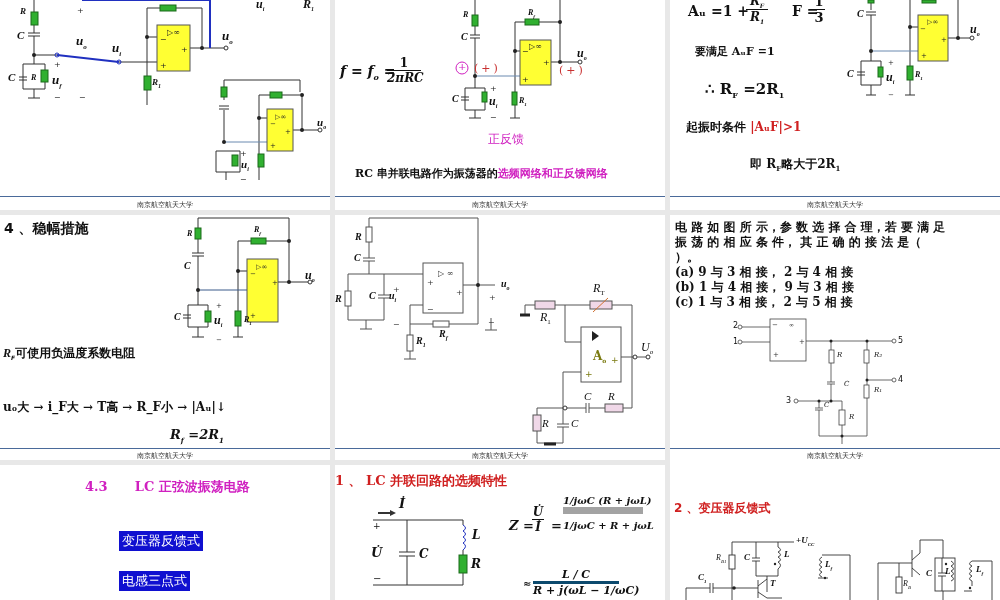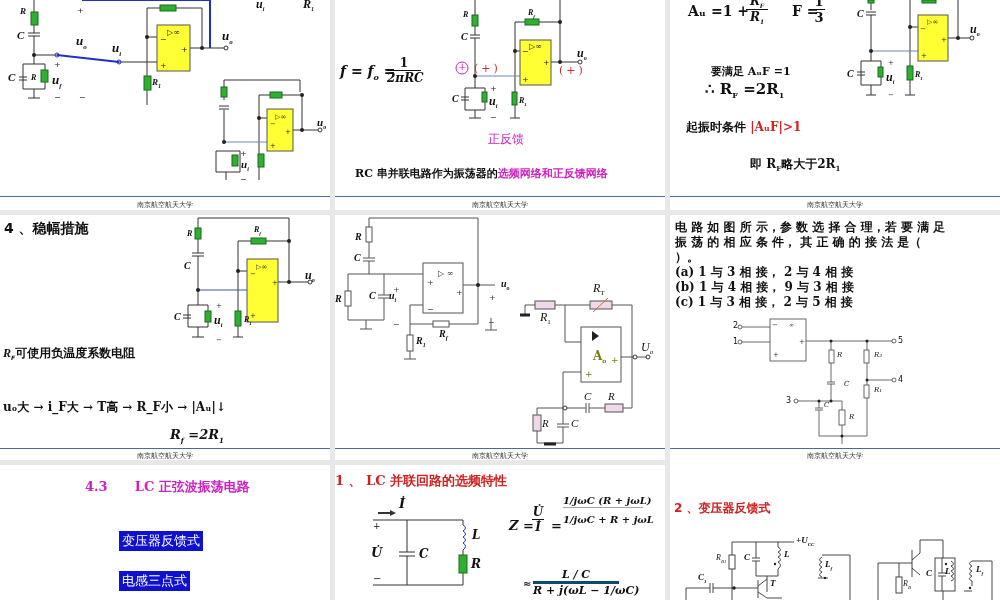--- a/index.html
+++ b/index.html
@@ -248,21 +248,21 @@
   <div class="txt b" style="left:18px;top:3px;font-size:14px;"><span>Aᵤ =1 +</span></div>
   <div class="txt b i" style="left:76px;top:-6px;font-size:12px;text-align:center;width:22px;">
     <div style="border-bottom:1px solid #111;"><span>R</span><sub style="font-size:6px;">F</sub></div>
     <div><span>R</span><sub style="font-size:6px;">1</sub></div>
   </div>
   <div class="txt b" style="left:122px;top:3px;font-size:14px;">F =</div>
   <div class="txt b" style="left:143px;top:-6px;font-size:13px;text-align:center;width:12px;">
     <div style="border-bottom:1px solid #111;">1</div>
     <div>3</div>
   </div>
-  <div class="txt b" style="left:41px;top:44px;font-size:11px;margin-top:20px;">要满足  AᵤF =1</div>
+  <div class="txt b" style="left:25px;top:44px;font-size:11px;">要满足  AᵤF =1</div>
   <div class="txt b" style="left:35px;top:80px;font-size:15px;"><span>∴ R</span><sub style="font-size:8px;">F</sub><span> =2R</span><sub style="font-size:8px;">1</sub></div>
   <div class="txt b" style="left:16px;top:119px;font-size:12px;"><span>起振时条件 </span><span class="red">|AᵤF|&gt;1</span></div>
   <div class="txt b" style="left:80px;top:156px;font-size:12px;"><span>即  R</span><sub style="font-size:7px;">F</sub><span>略大于2R</span><sub style="font-size:7px;">1</sub></div>
   <div class="footer-line" style="top:196px;"></div>
   <div class="footer" style="top:200px;">南京航空航天大学</div>
 </div>
 
 <div class="slide" style="left:0;top:215px;width:330px;height:245px;">
   <svg width="330" height="245">
     <g stroke="#333" fill="none">
@@ -437,21 +437,21 @@
   <span class="txt i" style="left:207px;top:202px;font-size:11px;font-family:'Liberation Serif',serif;">R</span>
   <span class="txt i" style="left:236px;top:202px;font-size:11px;font-family:'Liberation Serif',serif;">C</span>
   <div class="footer-line" style="top:233px;"></div>
   <div class="footer" style="top:236px;">南京航空航天大学</div>
 </div>
 
 <div class="slide" style="left:670px;top:215px;width:330px;height:303px;">
   <div class="txt b" style="left:5px;top:4px;font-size:12px;">电 路 如 图 所 示，参 数 选 择 合 理，若 要 满 足</div>
   <div class="txt b" style="left:5px;top:19px;font-size:12px;">振 荡 的 相 应 条 件， 其 正 确 的 接 法 是（</div>
   <div class="txt b" style="left:5px;top:34px;font-size:12px;">）。</div>
-  <div class="txt b" style="left:5px;top:49px;font-size:12px;">(a) 1 与  3 相 接，  2 与  4 相 接</div>
+  <div class="txt b" style="left:5px;top:49px;font-size:12px;">(a) 9 与  3 相 接，  2 与  4 相 接</div>
   <div class="txt b" style="left:5px;top:64px;font-size:12px;">(b) 1 与  4 相 接，  9 与  3 相 接</div>
   <div class="txt b" style="left:5px;top:79px;font-size:12px;">(c) 1 与  3 相 接，  2 与  5 相 接</div>
   <svg width="330" height="245">
     <g stroke="#444" fill="none" stroke-width="0.8">
       <rect x="100" y="104" width="36" height="42"></rect>
       <line x1="72" y1="112" x2="100" y2="112"></line>
       <line x1="72" y1="127" x2="100" y2="127"></line>
       <line x1="136" y1="126" x2="222" y2="126"></line>
       <line x1="161" y1="126" x2="161" y2="135"></line>
         <rect x="159" y="135" width="5" height="13"></rect>
@@ -546,21 +546,21 @@
   <span class="txt b i" style="left:84px;top:82px;font-size:12px;">C</span>
   <span class="txt b i" style="left:137px;top:63px;font-size:12px;">L</span>
   <span class="txt b i" style="left:136px;top:92px;font-size:12px;">R</span>
   <div class="txt b i" style="left:174px;top:53px;font-size:13px;">Z =</div>
   <div class="txt b i" style="left:197px;top:40px;font-size:12px;text-align:center;width:12px;">
     <div style="border-bottom:1px solid #111;">U̇</div>
     <div>İ</div>
   </div>
   <div class="txt b" style="left:216px;top:53px;font-size:13px;">=</div>
   <div class="txt b i" style="left:228px;top:30px;font-size:10px;text-align:center;width:80px;">
-    <div style="border-bottom:1px solid #a3a3a3;padding-bottom:1px;"><span>1/jωC</span> <span>(R + jωL)</span></div>
+    <div style="border-bottom:7px solid #a3a3a3;padding-bottom:1px;"><span>1/jωC</span> <span>(R + jωL)</span></div>
     <div style="padding-top:6px;"><span>1/jωC</span> <span>+ R + jωL</span></div>
   </div>
   <div class="txt b" style="left:188px;top:113px;font-size:10px;">≈</div>
   <div class="txt b i" style="left:198px;top:103px;font-size:11px;text-align:center;width:86px;">
     <div style="border-bottom:3px solid #0c4a6e;">L / C</div>
     <div>R + j(ωL − 1/ωC)</div>
   </div>
 </div>
 
 <div class="slide" style="left:670px;top:465px;width:330px;height:135px;">

